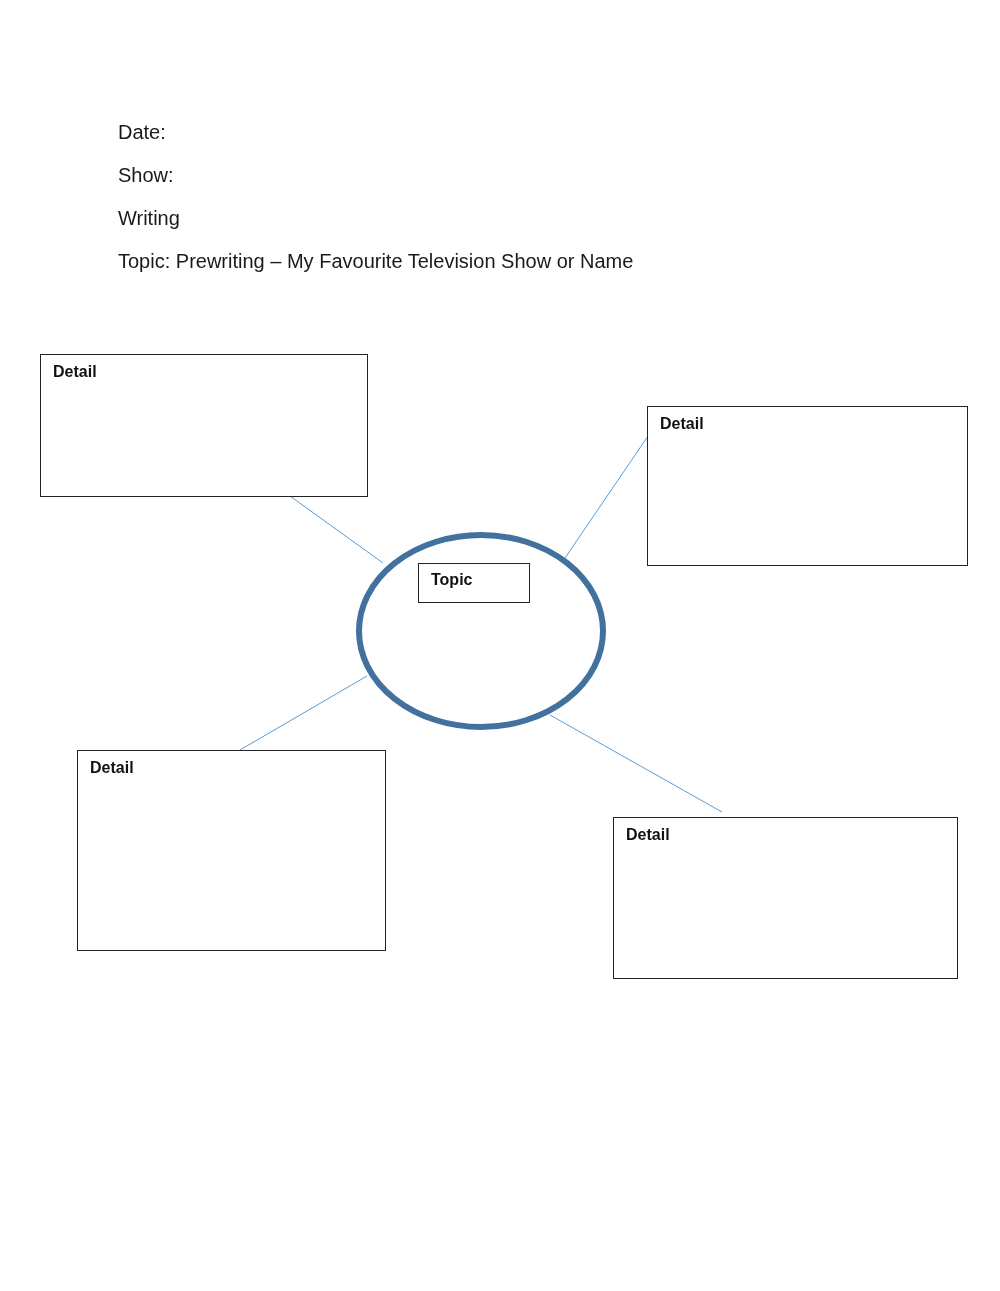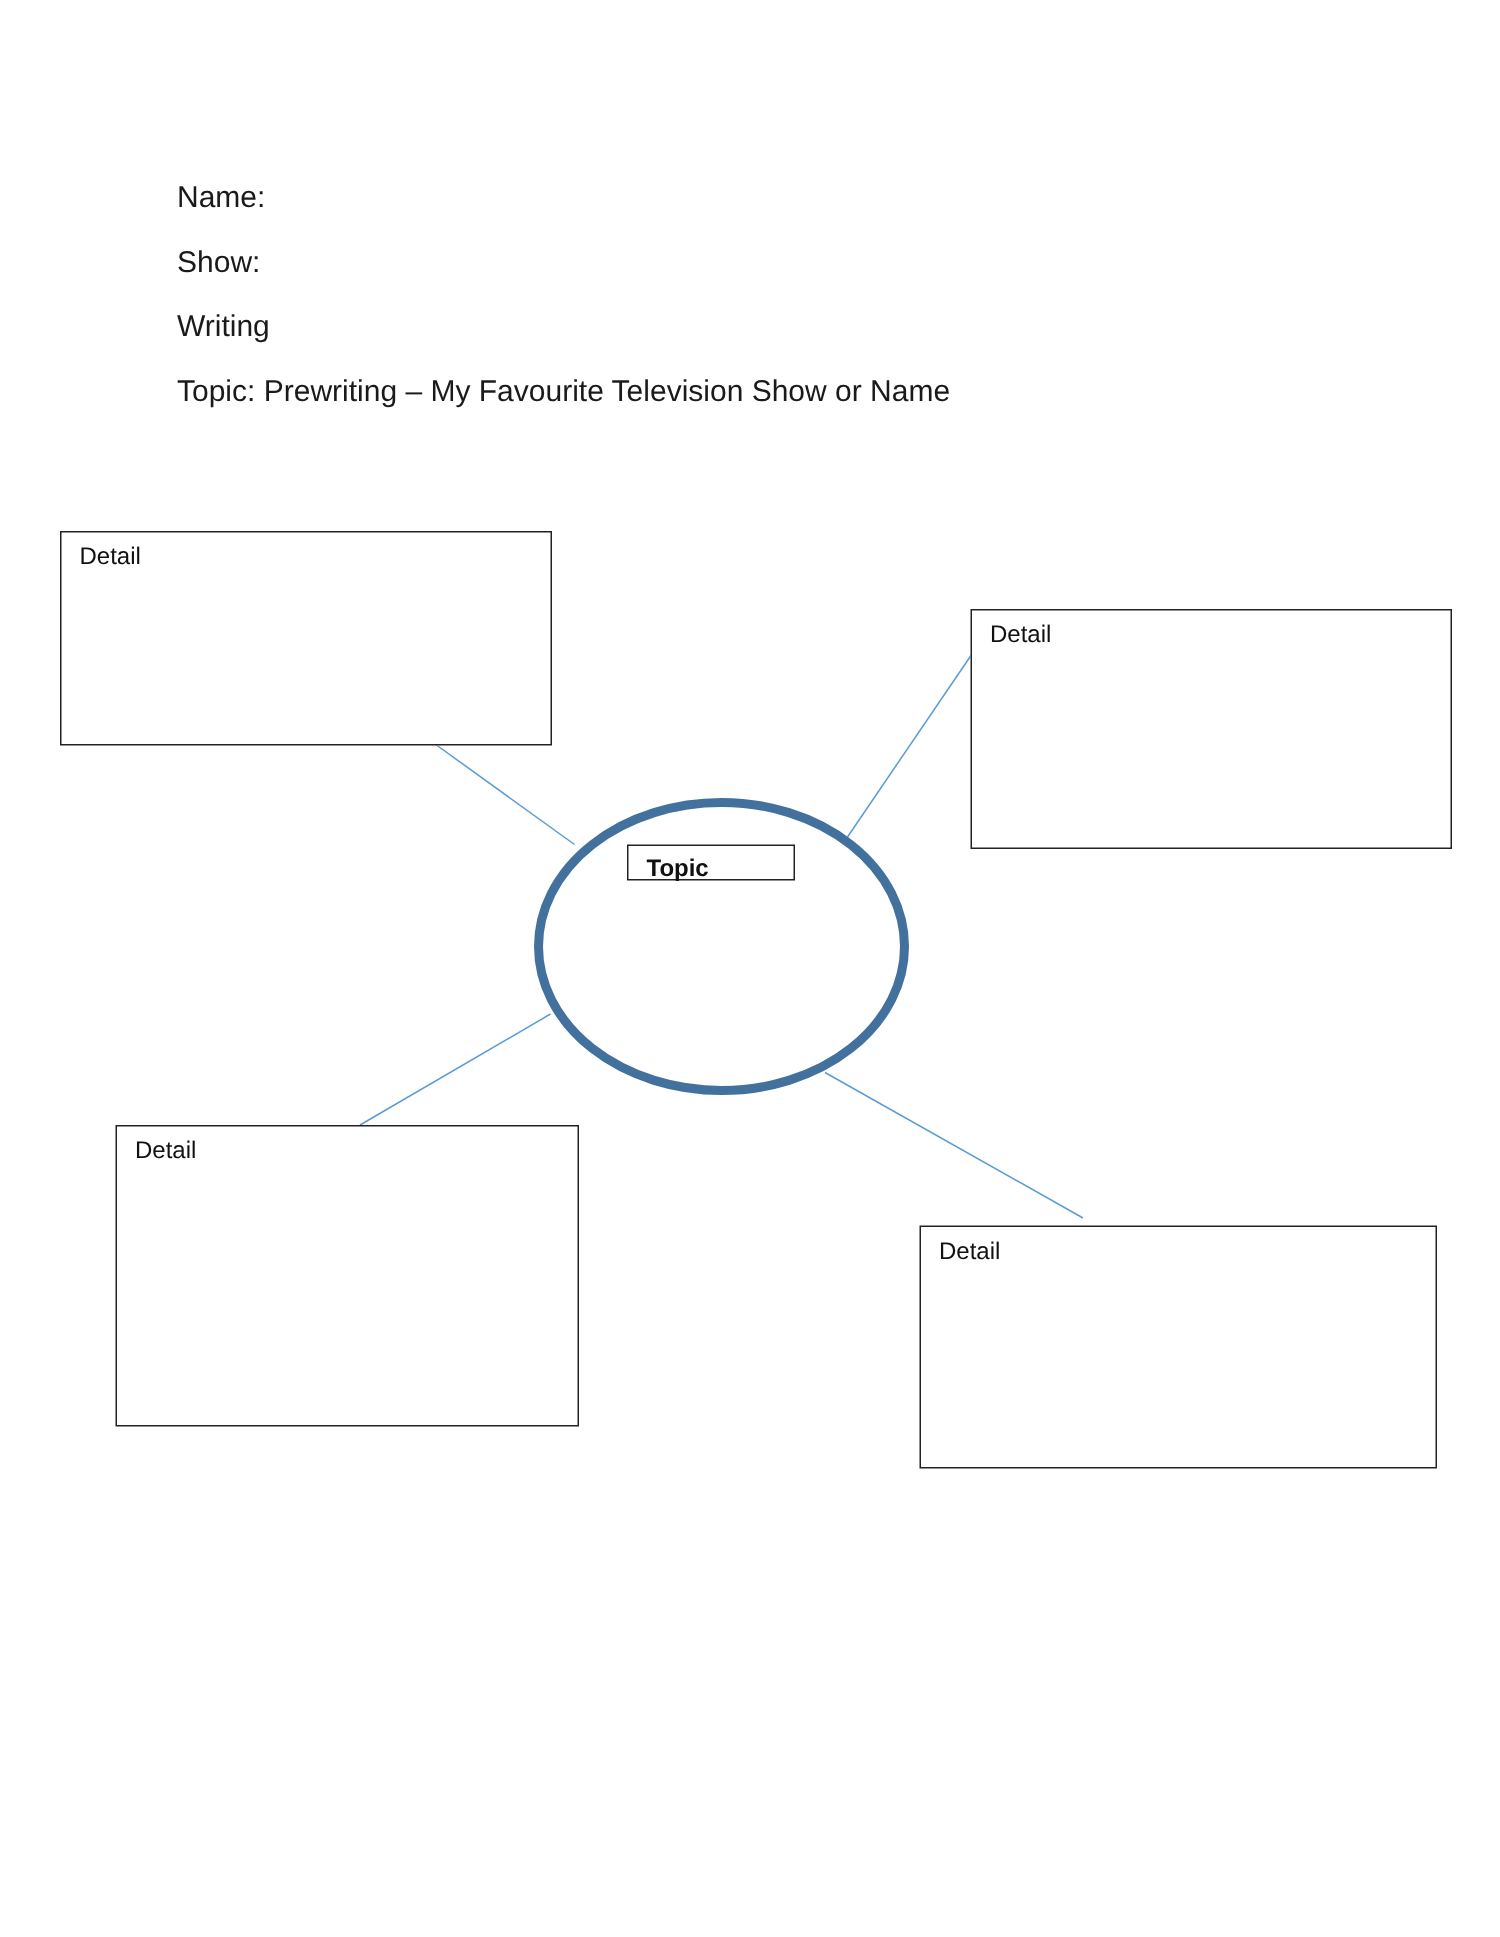--- a/index.html
+++ b/index.html
@@ -1,28 +1,28 @@
 <!DOCTYPE html>
 <html><head>
 <meta charset="utf-8">
 <style>
   html, body { margin:0; padding:0; background:#ffffff; }
   body { width:1000px; height:1291px; position:relative; overflow:hidden;
          font-family:"Liberation Sans", sans-serif; color:#111; }
   .hdr { position:absolute; left:118px; font-size:20px; line-height:24px; color:#1a1a1a; }
   svg.lines { position:absolute; left:0; top:0; width:1000px; height:1291px; }
   .box { position:absolute; border:1px solid #222; background:#fff; box-sizing:border-box; }
-  .box .lbl { position:absolute; left:12px; top:8px; font-weight:normal; font-size:16px; line-height:18px; }
+  .box .lbl { position:absolute; left:12px; top:8px; font-weight:bold; font-size:16px; line-height:18px; }
   .topic-box { position:absolute; border:1px solid #222; background:#fff; box-sizing:border-box; }
   .topic-box .lbl { position:absolute; left:12px; top:7px; font-weight:bold; font-size:16px; line-height:18px; }
 </style>
 </head>
 <body>
 
-<div class="hdr" style="top:120px;">Name:</div>
+<div class="hdr" style="top:120px;">Date:</div>
 <div class="hdr" style="top:163px;">Show:</div>
 <div class="hdr" style="top:206px;">Writing</div>
 <div class="hdr" style="top:249px;">Topic: Prewriting – My Favourite Television Show or Name</div>
 
 <svg class="lines" viewBox="0 0 1000 1291">
   <line x1="290" y1="496" x2="383" y2="563" stroke="#5B9BD5" stroke-width="1"></line>
   <line x1="565" y1="558" x2="648" y2="436" stroke="#5B9BD5" stroke-width="1"></line>
   <line x1="240" y1="750" x2="367" y2="676" stroke="#5B9BD5" stroke-width="1"></line>
   <line x1="550" y1="715" x2="722" y2="812" stroke="#5B9BD5" stroke-width="1"></line>
   <ellipse cx="481" cy="631" rx="122" ry="96" fill="#ffffff" stroke="#41719C" stroke-width="6"></ellipse>
@@ -37,15 +37,15 @@
 </div>
 
 <div class="box" style="left:77px; top:750px; width:309px; height:201px;">
   <span class="lbl">Detail</span>
 </div>
 
 <div class="box" style="left:613px; top:817px; width:345px; height:162px;">
   <span class="lbl">Detail</span>
 </div>
 
-<div class="topic-box" style="left:418px; top:563px; width:112px; height:24px;">
+<div class="topic-box" style="left:418px; top:563px; width:112px; height:40px;">
   <span class="lbl">Topic</span>
 </div>
 
 </body></html>

